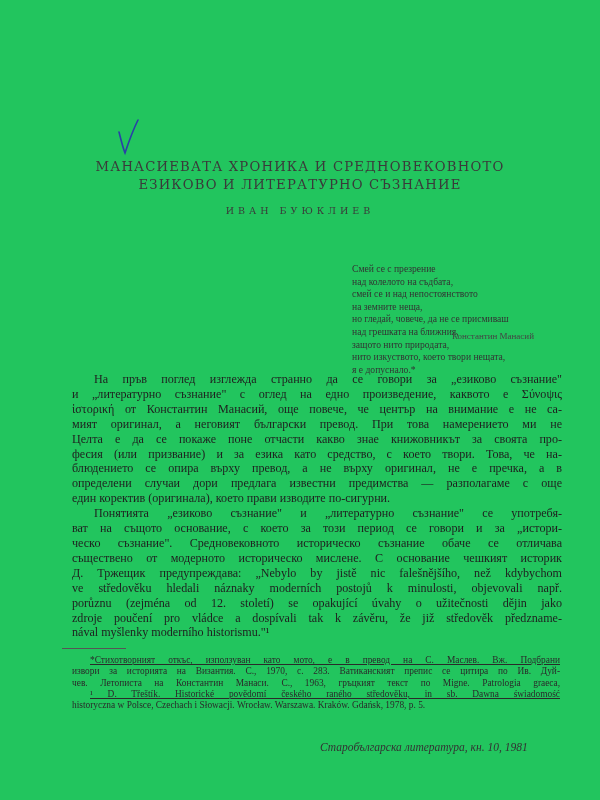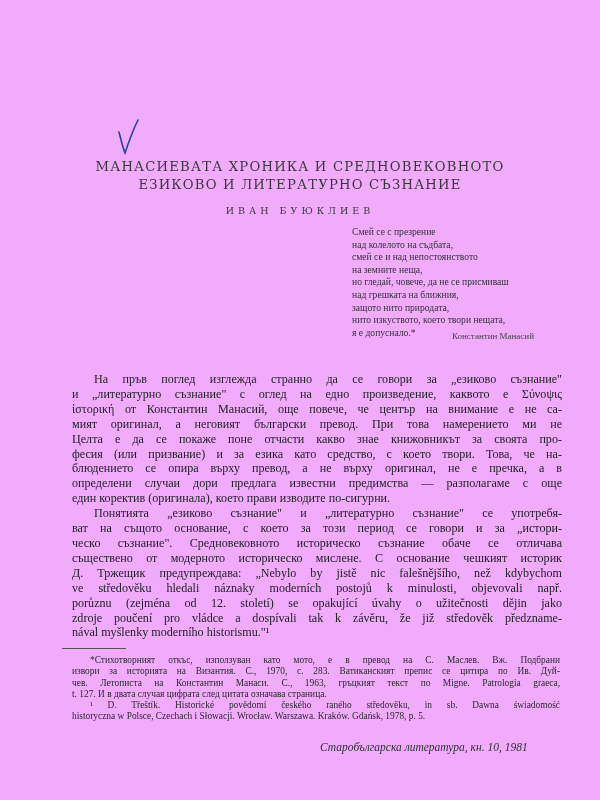--- a/index.html
+++ b/index.html
@@ -3,62 +3,62 @@
 <meta charset="utf-8">
 <style>
   html, body { margin: 0; padding: 0; }
   body {
     width: 600px; height: 800px; overflow: hidden;
     background: #f6f4ec;
     font-family: "Liberation Serif", "DejaVu Serif", serif;
     color: #2a2a2a;
     position: relative;
   }
-  .page { position: absolute; inset: 0; background: #f0abfc; }
+  .page { position: absolute; inset: 0; background: #22c55e; }
   .checkmark {
     position: absolute; left: 116px; top: 118px;
     width: 24px; height: 38px;
   }
   .title-block { position: absolute; left: 0; width: 600px; top: 158px; text-align: center; }
   .title-line {
     font-family: "DejaVu Serif", serif;
     font-size: 13.2px; letter-spacing: 1.2px; color: #3a3a3a;
     line-height: 18px; white-space: nowrap;
   }
   .author {
     position: absolute; top: 205px; left: 0; width: 600px; text-align: center;
     font-family: "DejaVu Serif", serif; font-size: 9.5px; letter-spacing: 4px; color: #3a3a3a;
   }
   .epigraph {
     position: absolute; left: 352px; top: 226px; width: 240px;
     font-size: 9.6px; line-height: 12.6px; color: #333;
   }
   .epigraph .ln { white-space: nowrap; }
-  .epigraph .ln.first { text-indent: 0; }
+  .epigraph .ln.first { text-indent: 0; margin-top: 37px; }
   .epigraph-attr {
     position: absolute; left: 452px; top: 331px;
     font-size: 9px; color: #444; white-space: nowrap;
   }
   .body {
     position: absolute; left: 72px; top: 372px; width: 490px;
     font-size: 12.1px; line-height: 14.9px; color: #1f1f1f;
   }
   .body .ln { white-space: nowrap; text-align: justify; text-align-last: justify; }
   .body .ln.last { text-align-last: left; }
   .body .ln.indent { padding-left: 22px; }
   .rule {
     position: absolute; left: 62px; top: 648px; width: 64px; height: 1px; background: #555;
   }
   .footnotes {
     position: absolute; left: 72px; top: 655px; width: 488px;
     font-size: 9.4px; line-height: 11.3px; color: #2a2a2a;
   }
   .footnotes .ln { white-space: nowrap; text-align: justify; text-align-last: justify; }
   .footnotes .ln.last { text-align-last: left; }
-  .footnotes .ln.indent { padding-left: 18px; }
+  .footnotes .ln.indent { padding-left: 18px; text-decoration: underline; }
   .journal {
     position: absolute; left: 320px; top: 741px;
     font-style: italic; font-size: 11.5px; color: #333; white-space: nowrap; text-align: center;
   }
 </style>
 </head>
 <body>
 
 <div class="page">
 
@@ -106,19 +106,18 @@
     <div class="ln">zdroje poučení pro vládce a dospívali tak k závěru, že již středověk předzname-</div>
     <div class="ln last">nával myšlenky moderního historismu."¹</div>
   </div>
 
   <div class="rule"></div>
 
   <div class="footnotes">
     <div class="ln indent">*Стихотворният откъс, използуван като мото, е в превод на С. Маслев. Вж. Подбрани</div>
     <div class="ln">извори за историята на Византия. С., 1970, с. 283. Ватиканският препис се цитира по Ив. Дуй-</div>
     <div class="ln">чев. Летописта на Константин Манаси. С., 1963, гръцкият текст по Migne. Patrologia graeca,</div>
-    <div class="ln last">t. 127. И в двата случая цифрата след цитата означава страница.</div>
     <div class="ln indent">¹ D. Třeštík. Historické povědomí českého raného středověku, in sb. Dawna świadomość</div>
     <div class="ln last">historyczna w Polsce, Czechach i Słowacji. Wrocław. Warszawa. Kraków. Gdańsk, 1978, p. 5.</div>
   </div>
 
   <div class="journal">Старобългарска литература, кн. 10, 1981</div>
 </div>
 
 </body></html>

